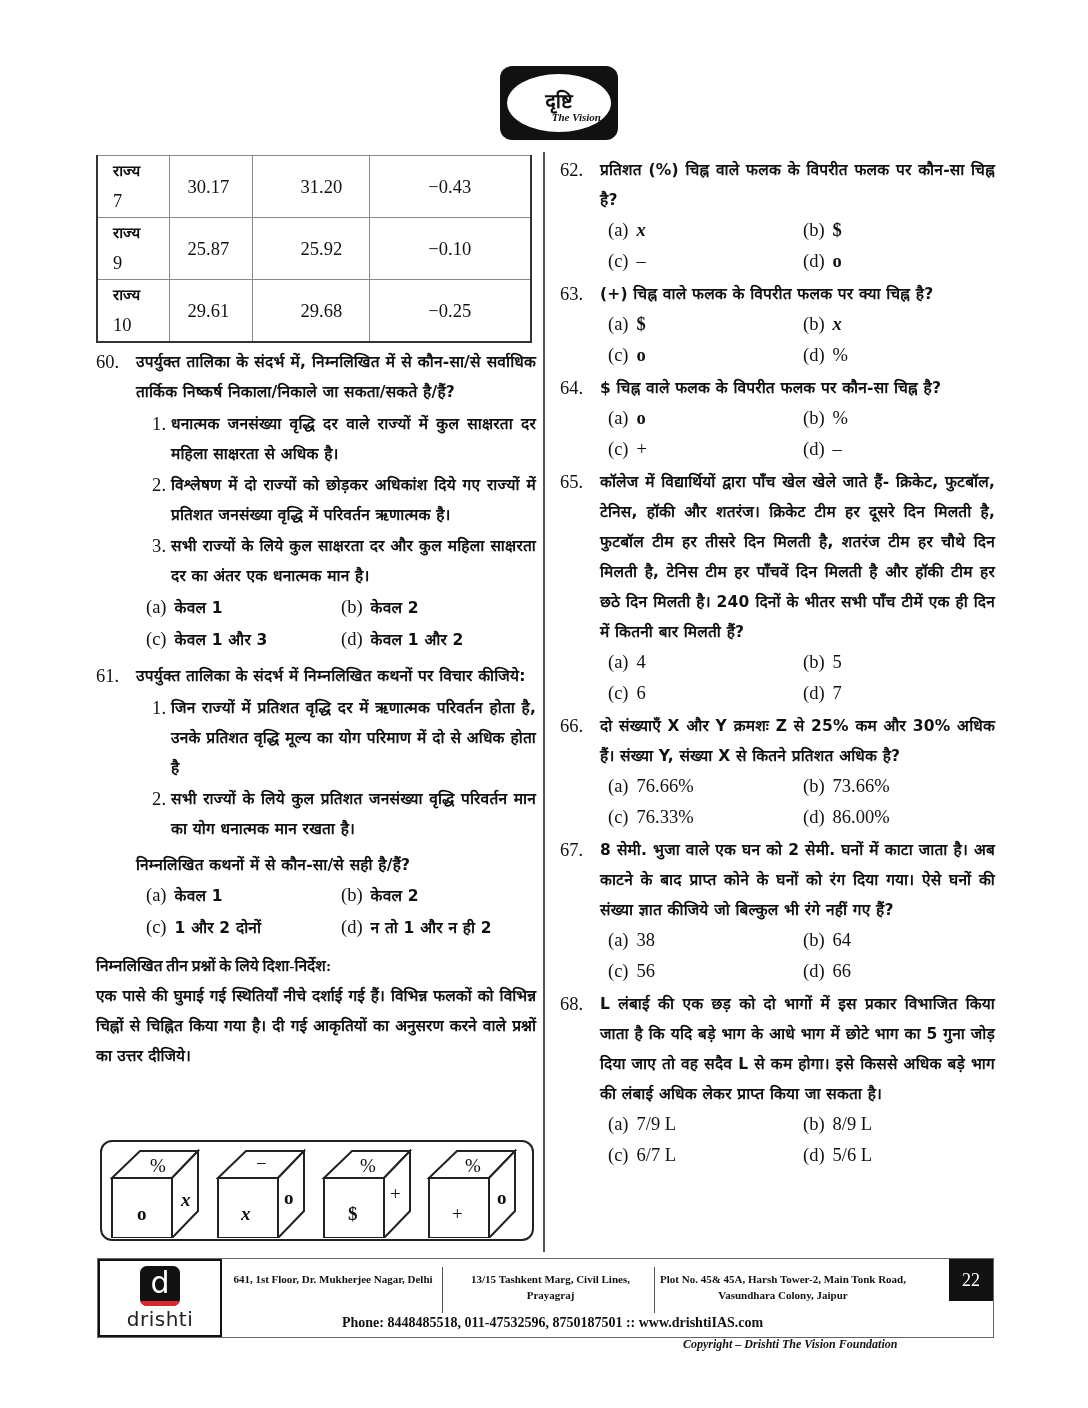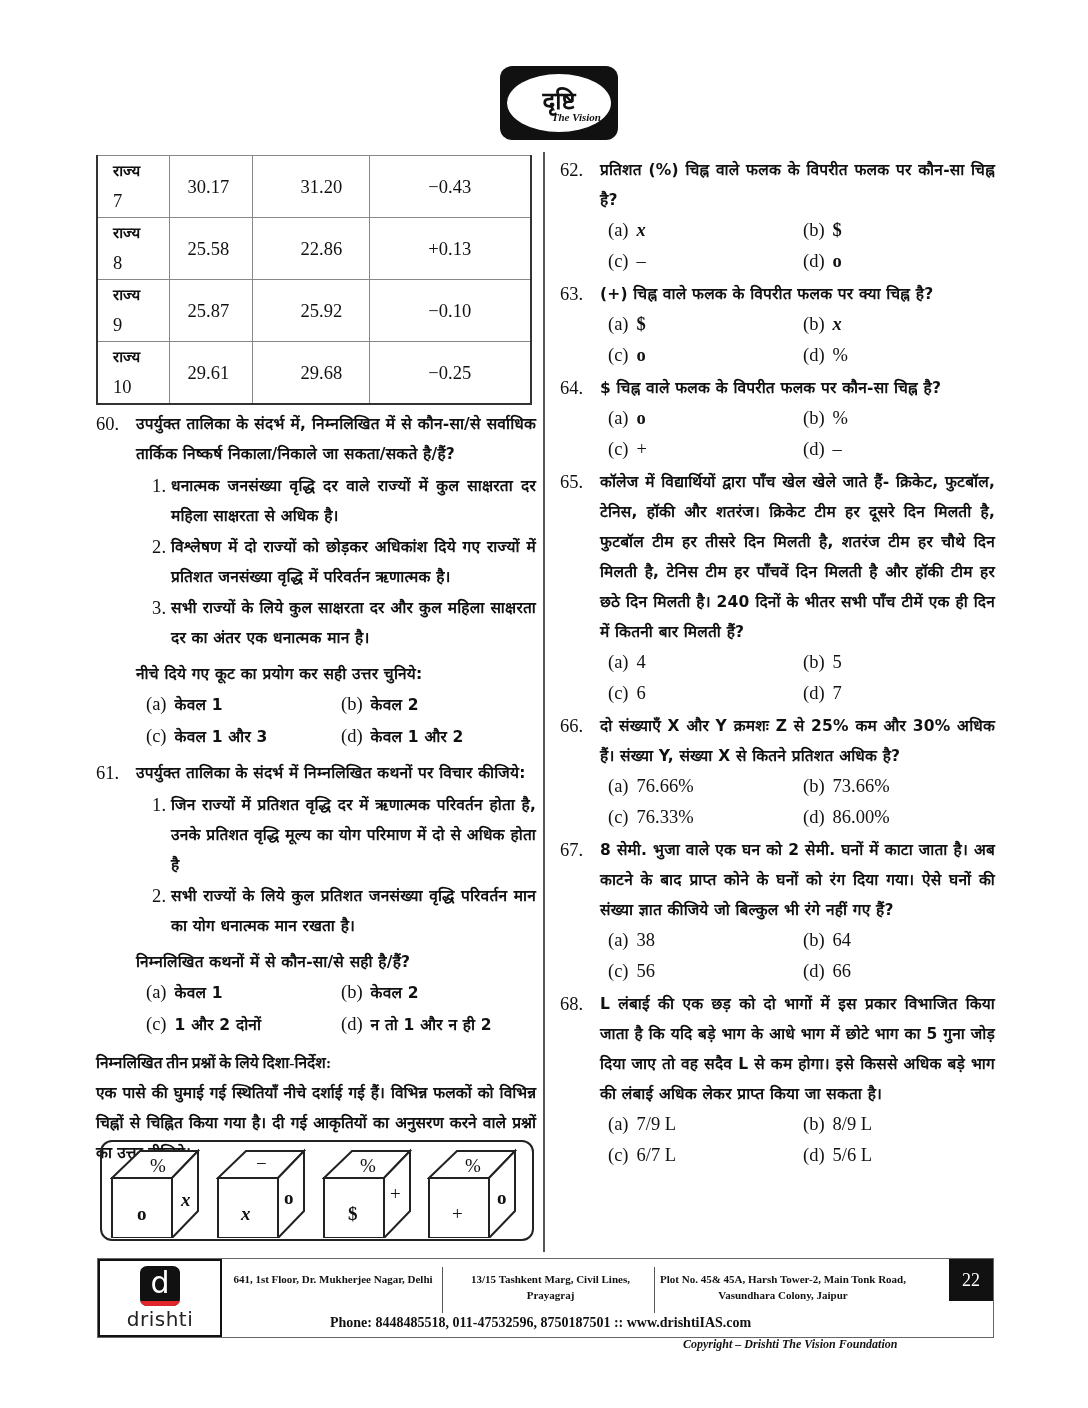--- a/index.html
+++ b/index.html
@@ -2,21 +2,21 @@
 <html><head>
   <meta charset="utf-8">
   <style>
     * { box-sizing: border-box; margin: 0; padding: 0; }
     html, body { width: 1088px; height: 1408px; background: #ffffff; }
     body { position: relative; font-family: "Liberation Serif", "DejaVu Serif", serif; color: #111; overflow: hidden; }
 
     
     .logo-top { position: absolute; left: 500px; top: 66px; width: 118px; height: 74px; background: #111; border-radius: 12px; display: flex; align-items: center; justify-content: center; }
     .logo-top .oval { width: 104px; height: 58px; background: #fff; border-radius: 50%; display: flex; flex-direction: column; align-items: center; justify-content: center; position: relative; }
-    .logo-top .hindi { font-family: "DejaVu Sans", sans-serif; font-weight: bold; font-size: 24px; line-height: 26px; color: #111; margin-top: -4px; }
+    .logo-top .hindi { font-family: "DejaVu Sans", sans-serif; font-weight: bold; font-size: 20px; line-height: 26px; color: #111; margin-top: -4px; }
     .logo-top .eng { font-family: "Liberation Serif", serif; font-style: italic; font-weight: bold; font-size: 11px; line-height: 11px; color: #111; position: absolute; right: 10px; bottom: 9px; }
 
     
     .col-divider { position: absolute; left: 543px; top: 152px; width: 2px; height: 1100px; background: #555; }
 
     
     .col { position: absolute; top: 155px; font-size: 18.5px; line-height: 30px; }
     .col-left { left: 96px; width: 440px; }
     .col-right { left: 560px; width: 435px; }
 
@@ -60,21 +60,21 @@
     .footer-logo .app-icon { width: 40px; height: 40px; background: #111; border-radius: 7px; position: relative; overflow: hidden; }
     .footer-logo .app-icon .redbar { position: absolute; left: 0; bottom: 0; width: 100%; height: 5px; background: #e0262b; }
     .footer-logo .app-icon .dglyph { position: absolute; left: 0; top: 2px; width: 100%; text-align: center; color: #fff; font-family: "DejaVu Sans", sans-serif; font-size: 30px; line-height: 30px; }
     .footer-logo .wordmark { font-family: "DejaVu Sans", sans-serif; font-size: 20px; line-height: 22px; color: #222; letter-spacing: 0.5px; margin-top: 2px; }
     .addr { position: absolute; top: 12px; font-size: 11px; line-height: 16px; font-weight: bold; text-align: center; }
     .addr1 { left: 130px; width: 210px; }
     .addr2 { left: 350px; width: 205px; }
     .addr3 { left: 560px; width: 250px; }
     .addr-div { position: absolute; top: 8px; width: 1px; height: 46px; background: #555; }
     .page-num { position: absolute; right: 0; top: 0; width: 44px; height: 42px; background: #111; color: #fff; font-size: 18px; display: flex; align-items: center; justify-content: center; }
-    .phone { position: absolute; left: 232px; top: 56px; font-size: 14px; font-weight: bold; }
+    .phone { position: absolute; left: 244px; top: 56px; font-size: 14px; font-weight: bold; }
     .copyright { position: absolute; left: 683px; top: 1337px; font-size: 12px; font-style: italic; font-weight: bold; }
   </style>
 </head>
 <body>
 
 <div class="logo-top">
   <div class="oval">
     <span class="hindi">दृष्टि</span>
     <span class="eng">The Vision</span>
   </div>
@@ -83,26 +83,20 @@
 <div class="col-divider"></div>
 
 <div class="col col-left">
   <table class="data-table">
     <tbody>
       <tr>
         <td class="c0"><span>राज्य</span> <span class="num">7</span></td>
         <td class="c1">30.17</td>
         <td class="c2">31.20</td>
         <td class="c3">−0.43</td>
-      </tr>
-      <tr>
-        <td class="c0"><span>राज्य</span> <span class="num">8</span></td>
-        <td class="c1">25.58</td>
-        <td class="c2">22.86</td>
-        <td class="c3">+0.13</td>
       </tr>
       <tr>
         <td class="c0"><span>राज्य</span> <span class="num">9</span></td>
         <td class="c1">25.87</td>
         <td class="c2">25.92</td>
         <td class="c3">−0.10</td>
       </tr>
       <tr>
         <td class="c0"><span>राज्य</span> <span class="num">10</span></td>
         <td class="c1">29.61</td>
@@ -115,21 +109,20 @@
   <div class="q">
     <span class="qnum">60.</span>
     <div class="q-text hi">उपर्युक्त तालिका के संदर्भ में, निम्नलिखित में से कौन-सा/से सर्वाधिक तार्किक निष्कर्ष निकाला/निकाले जा सकता/सकते है/हैं?</div>
   </div>
   <div class="stmts">
     <div class="stmt hi"><span class="snum">1.</span><span>धनात्मक जनसंख्या वृद्धि दर वाले राज्यों में कुल साक्षरता दर महिला साक्षरता से अधिक है।</span></div>
     <div class="stmt hi"><span class="snum">2.</span><span>विश्लेषण में दो राज्यों को छोड़कर अधिकांश दिये गए राज्यों में प्रतिशत जनसंख्या वृद्धि में परिवर्तन ऋणात्मक है।</span></div>
     <div class="stmt hi"><span class="snum">3.</span><span>सभी राज्यों के लिये कुल साक्षरता दर और कुल महिला साक्षरता दर का अंतर एक धनात्मक मान है।</span></div>
   </div>
   <div style="padding-left:40px;">
-    <div class="code-line hi">नीचे दिये गए कूट का प्रयोग कर सही उत्तर चुनिये:</div>
     <div class="opts">
       <div class="opt"><span class="lbl">(a)</span><span class="hi">केवल 1</span></div>
       <div class="opt"><span class="lbl">(b)</span><span class="hi">केवल 2</span></div>
       <div class="opt"><span class="lbl">(c)</span><span class="hi">केवल 1 और 3</span></div>
       <div class="opt"><span class="lbl">(d)</span><span class="hi">केवल 1 और 2</span></div>
     </div>
   </div>
 
   <div class="q" style="margin-top:6px;">
     <span class="qnum">61.</span>

